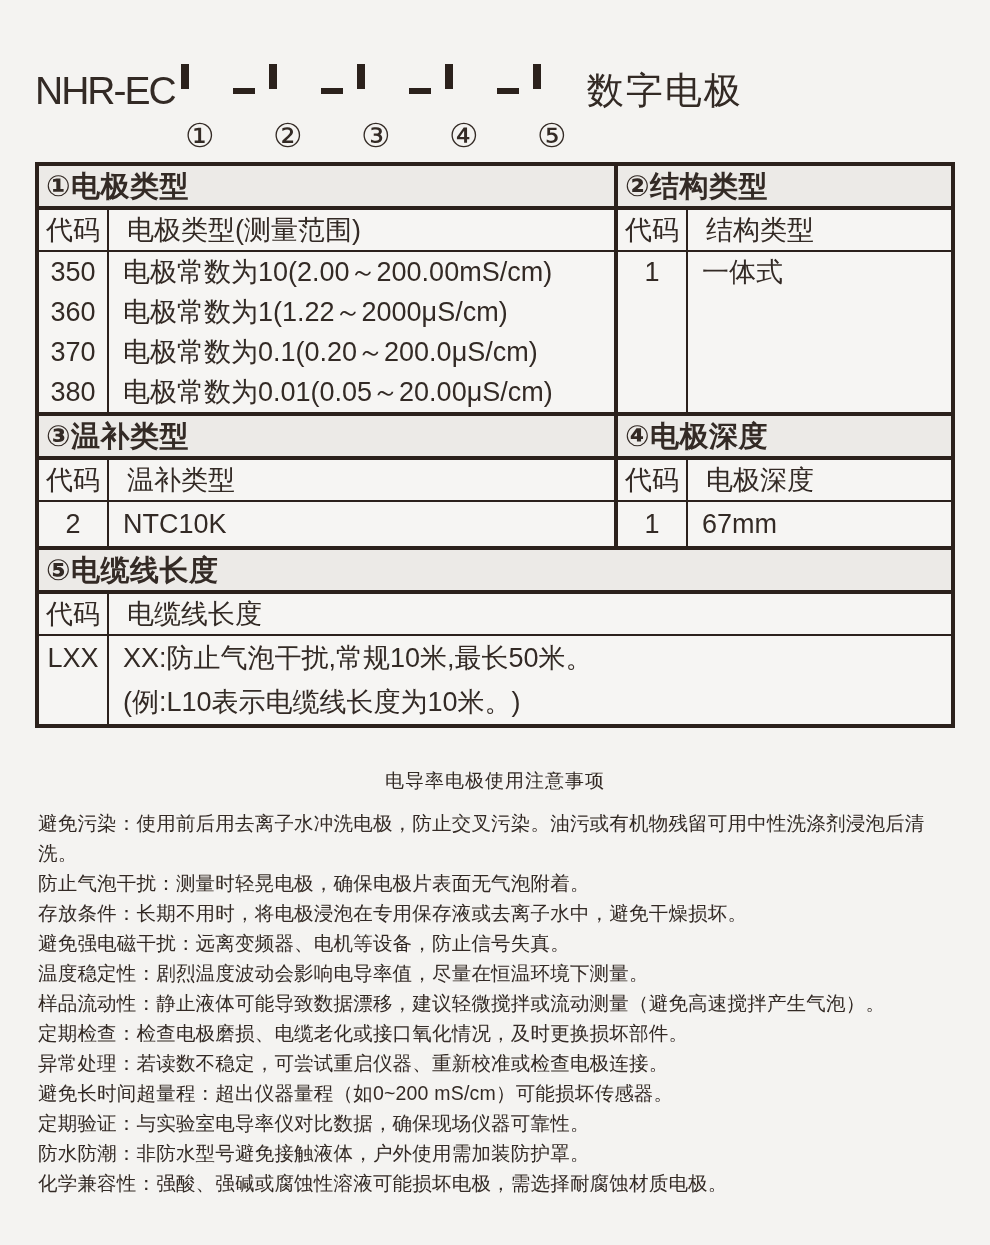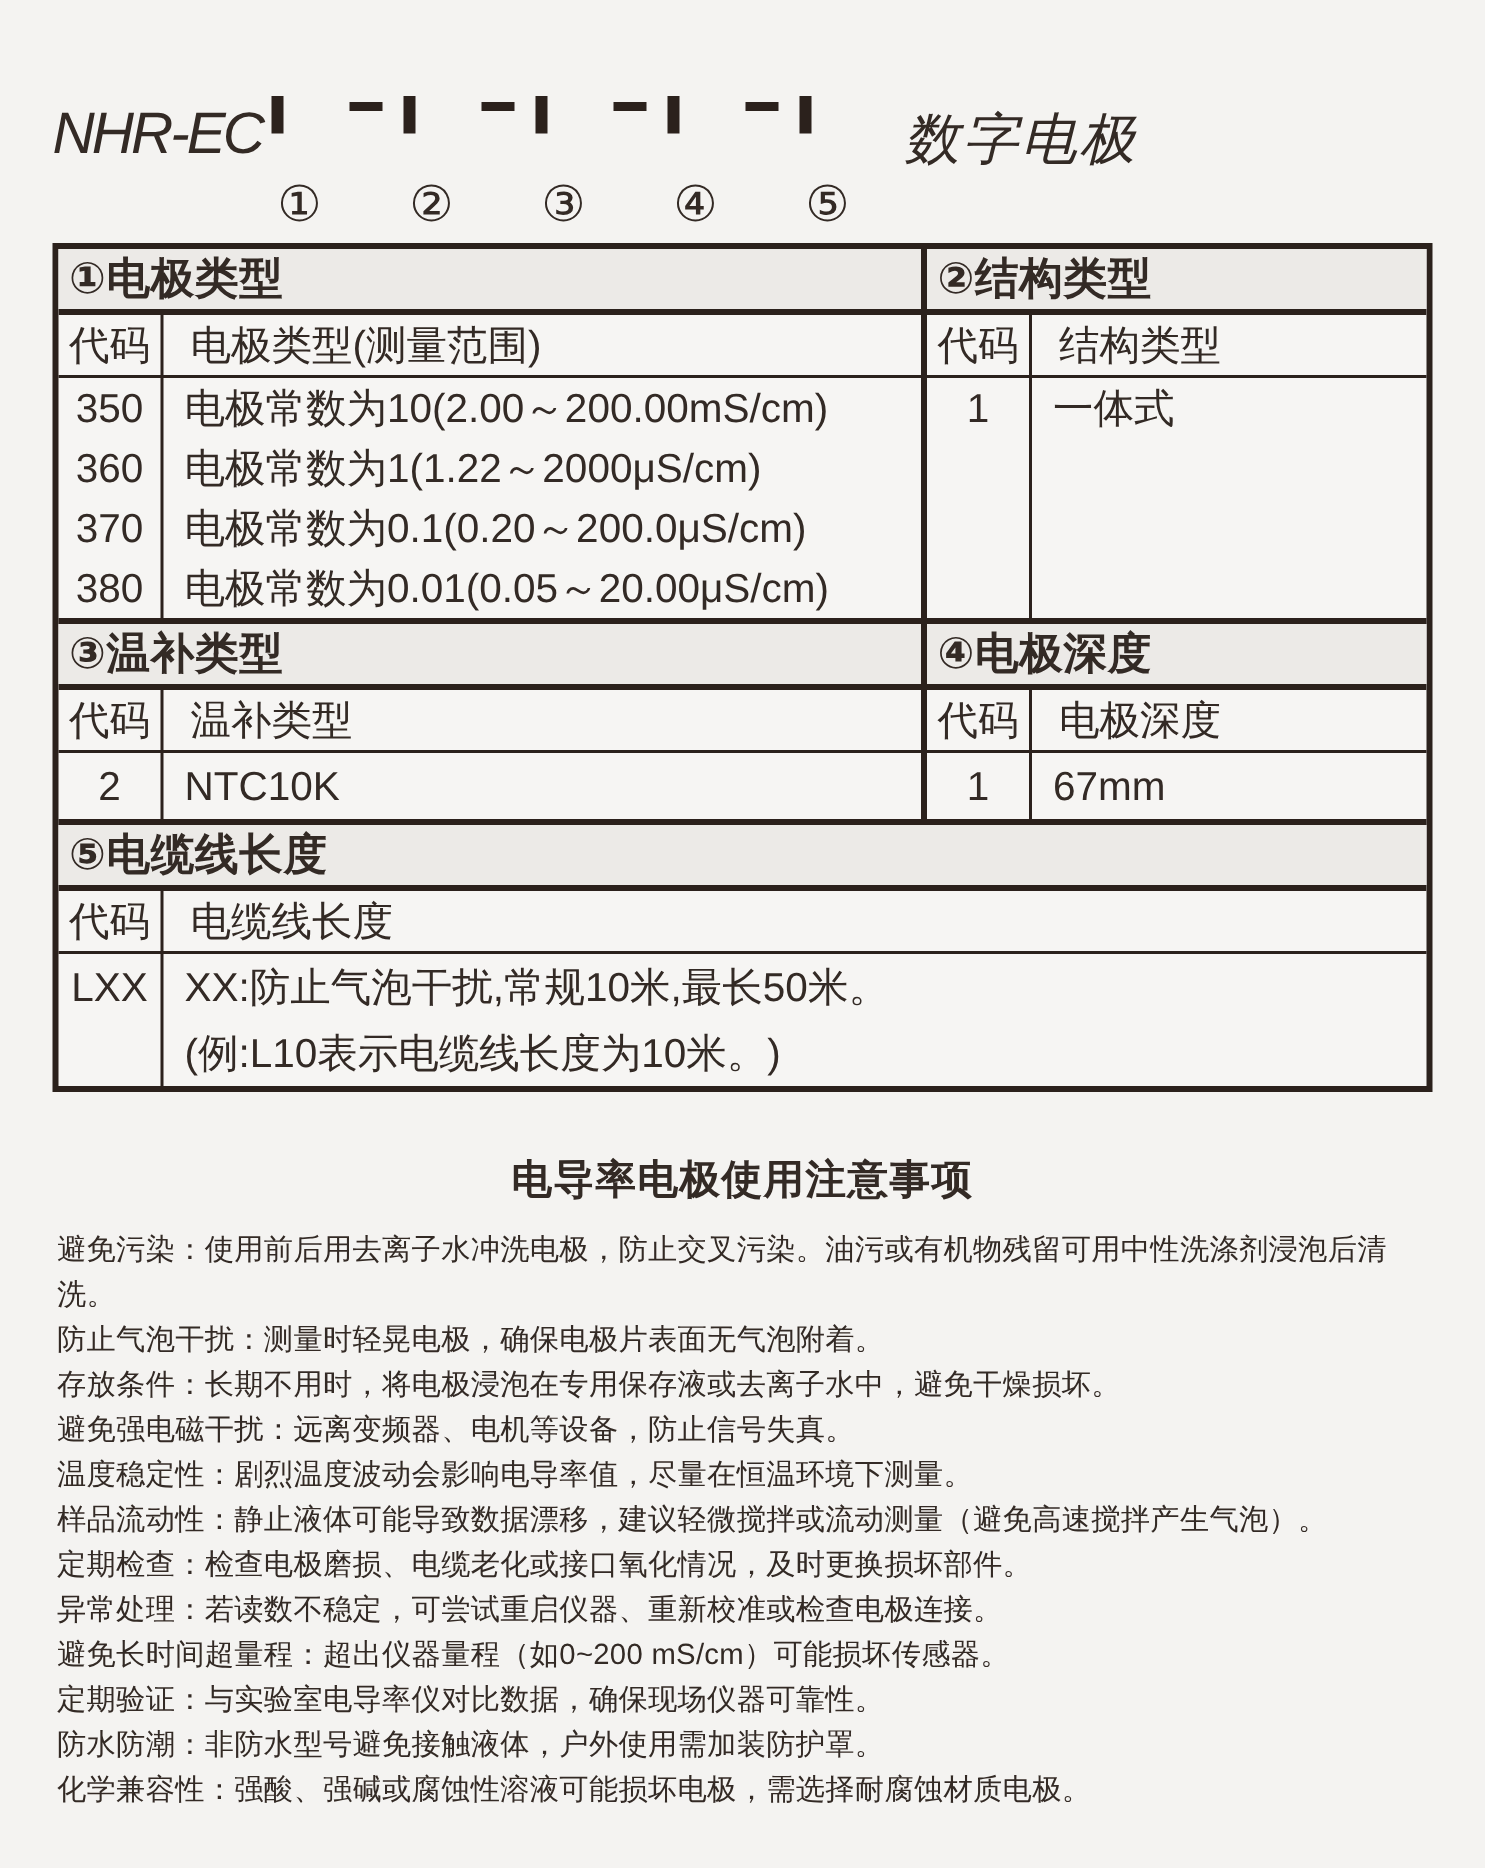--- a/index.html
+++ b/index.html
@@ -16,23 +16,22 @@
     background: var(--pagebg);
     color: var(--txt);
     font-family: "Liberation Sans", "DejaVu Sans", sans-serif;
     overflow: hidden;
   }
 
   
   .model-line {
     margin: 68px 0 0 35px;
     display: flex;
-    align-items: flex-start;
+    align-items: center;
     height: 46px;
-    font-style: italic;
   }
   .model-prefix {
     font-size: 39px;
     letter-spacing: -2px;
     font-weight: 500;
     margin-right: 6px;
     white-space: nowrap;
   }
   .box-wrap { position: relative; width: 38px; height: 46px; }
   .code-box {
@@ -50,21 +49,21 @@
     color: var(--txt);
   }
   .dash {
     width: 22px; height: 6px;
     background: var(--bd);
     margin: 0 14px;
   }
   .model-suffix {
     font-size: 37px;
     letter-spacing: 2px;
-    margin-left: 32px;
+    margin-left: 16px;
     white-space: nowrap;
   }
 
   
   .spec-table {
     width: 920px;
     margin: 48px 0 0 35px;
     border: 4px solid var(--bd);
     background: var(--cellbg);
   }
@@ -110,23 +109,23 @@
     text-align: center;
   }
   .descs-col { flex: 1; padding-left: 14px; }
   .dline { line-height: 40px; height: 40px; white-space: nowrap; }
   .dline.tall { line-height: 44px; height: 44px; }
 
   
   .notes-title {
     margin-top: 40px;
     text-align: center;
-    font-size: 27px;
+    font-size: 19px;
     letter-spacing: 1px;
-    font-weight: 700;
+    font-weight: 400;
   }
   .notes {
     width: 924px;
     margin: 14px 0 15px 38px;
     list-style: none;
     font-size: 19.5px;
     line-height: 30px;
   }
   .notes li { letter-spacing: 0.2px; }
 </style>

